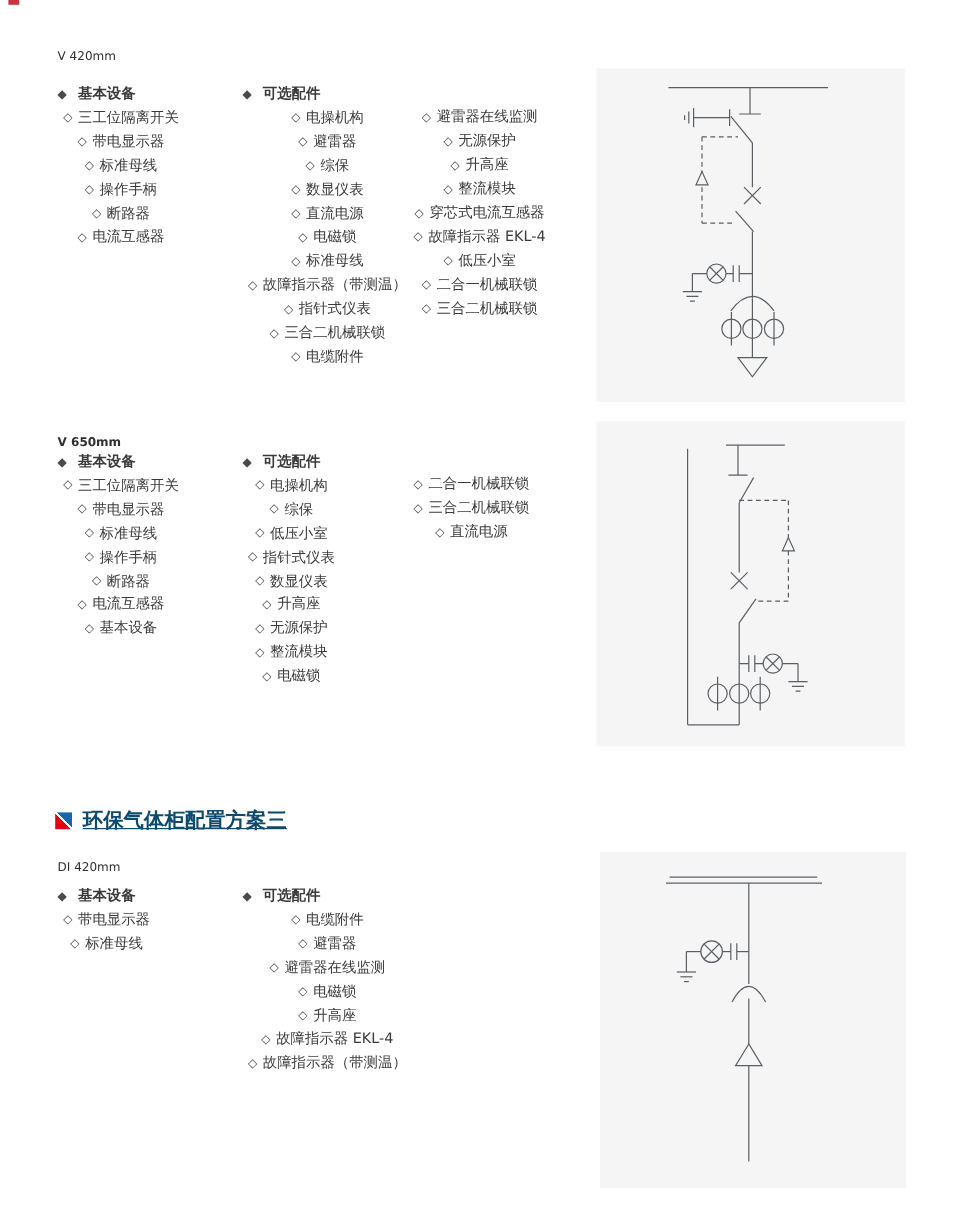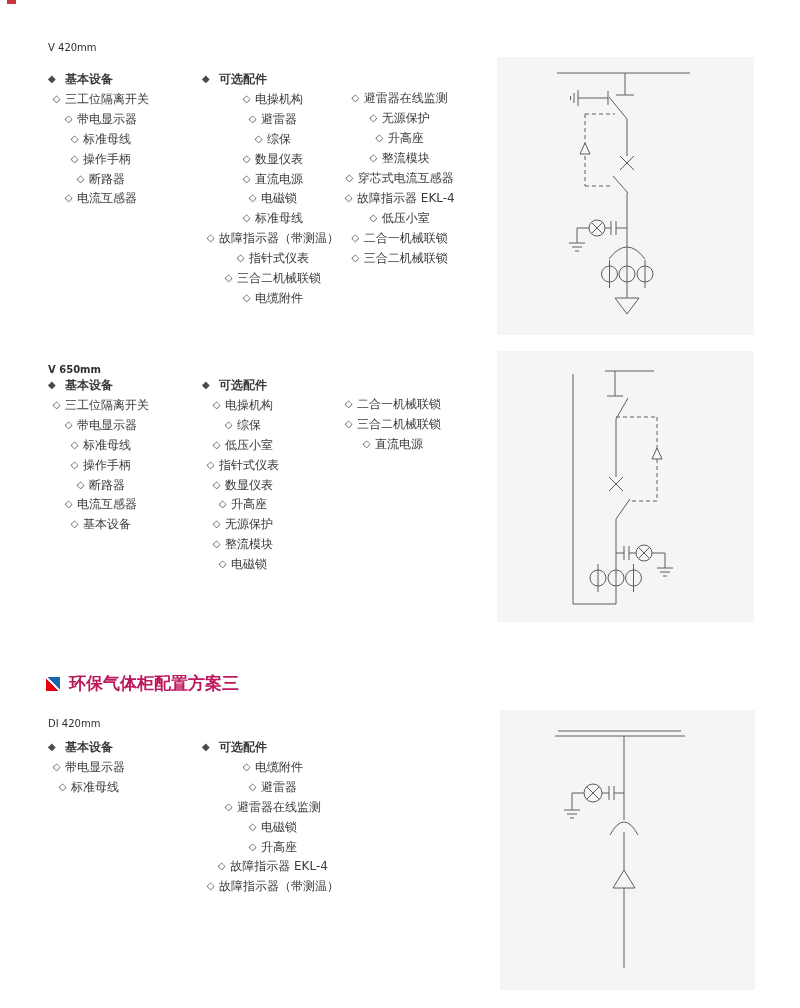--- a/index.html
+++ b/index.html
@@ -30,21 +30,21 @@
   .b{display:inline-block;width:17px;font-size:10px;vertical-align:0.5px;color:#4a4a4a;}
   .sec-heading{
     position:absolute;left:46px;top:672px;
     display:flex;align-items:center;gap:9px;
   }
   .sq-icon{
     width:14px;height:14px;flex:0 0 auto;
     background:linear-gradient(to bottom left,#1a63ad 46%,#ffffff 46%,#ffffff 54%,#e60012 54%);
   }
   .sec-heading .txt{
-    font-size:17px;font-weight:bold;color:#be185d;white-space:nowrap;
+    font-size:17px;font-weight:bold;color:#0c4a6e;white-space:nowrap;text-decoration:underline;
   }
   .panel{
     position:absolute;background:#f5f5f6;
   }
   .panel svg{display:block;width:100%;height:100%;}
   .panel line,.panel path,.panel circle{
     stroke:#5a5e63;stroke-width:1;fill:none;
   }
   .panel polygon{stroke:#5a5e63;stroke-width:1;fill:none;}
   .panel .masked{fill:#f5f5f6;}

